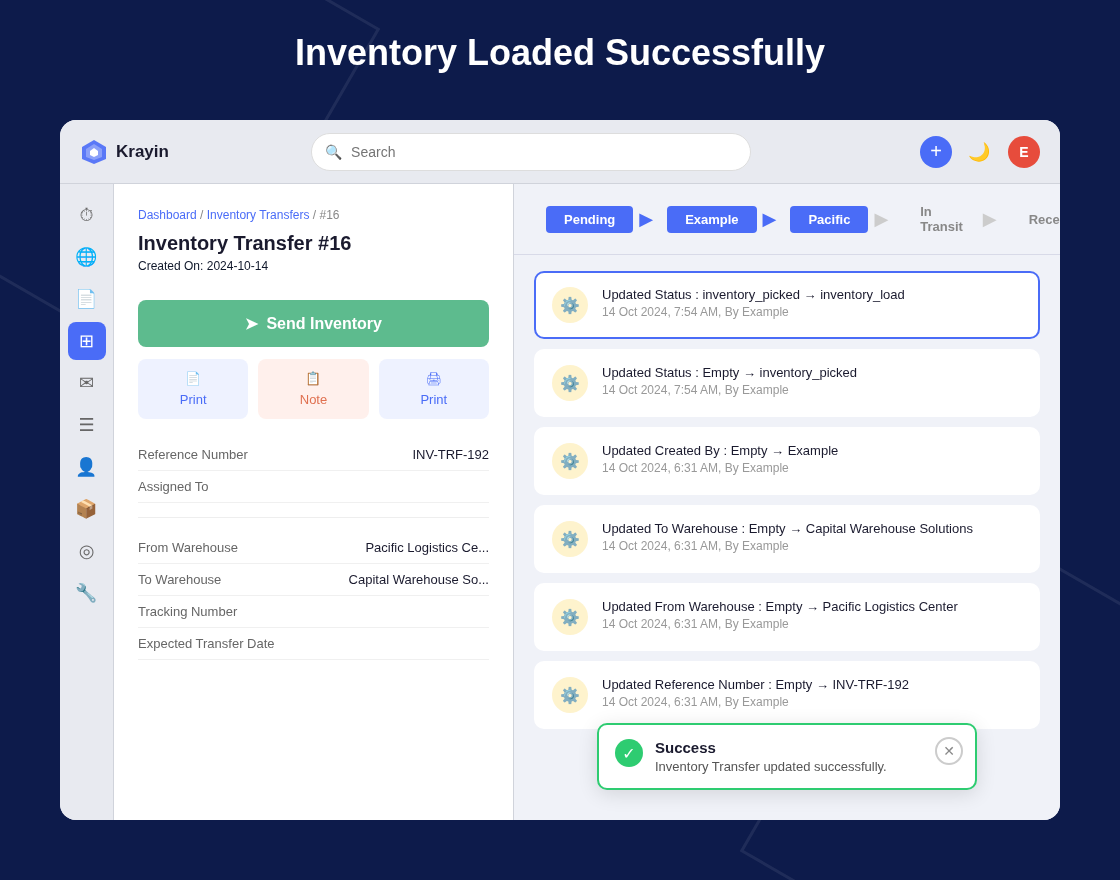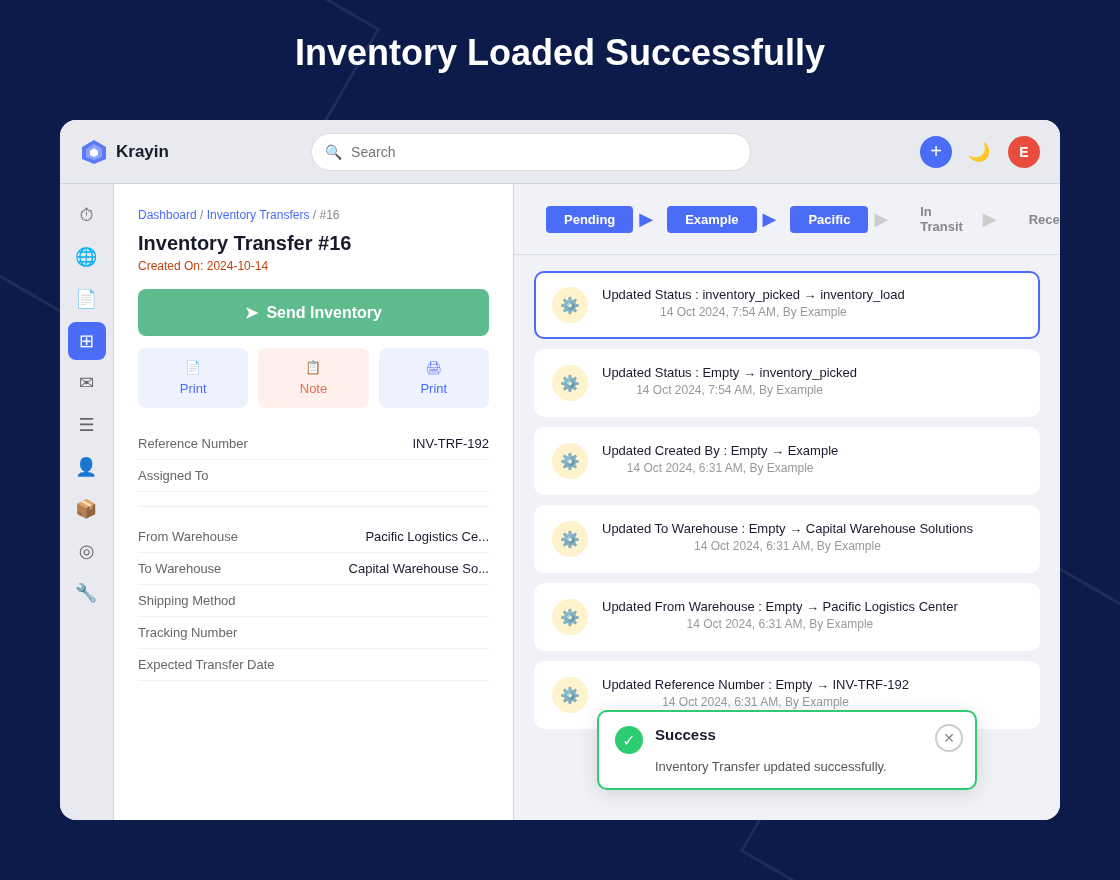--- a/index.html
+++ b/index.html
@@ -215,22 +215,22 @@
     .breadcrumb span { color: #888; }
 
     .transfer-title {
       font-size: 20px;
       font-weight: 700;
       color: #1a1a2e;
       margin-bottom: 4px;
     }
     .created-on {
       font-size: 12px;
-      color: #c2410c;
-      margin-bottom: 16px;
+      color: #0f172a;
+      margin-bottom: 27px;
     }
 
     
     .send-inventory-btn {
       width: 100%;
       background: #5dbb8e;
       color: white;
       border: none;
       border-radius: 8px;
       padding: 14px;
@@ -369,21 +369,20 @@
     .activity-content {}
     .activity-title {
       font-size: 13px;
       font-weight: 500;
       color: #1a1a2e;
       margin-bottom: 3px;
     }
     .activity-time {
       font-size: 12px;
       color: #999;
-      text-align: center;
     }
 
     
     .success-toast {
       position: absolute;
       bottom: 30px;
       left: 50%;
       transform: translateX(-50%);
       background: white;
       border: 2px solid #2ecc71;
@@ -407,21 +406,21 @@
     }
     .toast-content {}
     .toast-title {
       font-size: 15px;
       font-weight: 700;
       color: #1a1a2e;
     }
     .toast-msg {
       font-size: 13px;
       color: #555;
-      margin-top: 16px;
+      margin-top: 3px;
     }
     .toast-close {
       position: absolute;
       top: 12px; right: 12px;
       width: 28px; height: 28px;
       border-radius: 50%;
       border: 2px solid #ccc;
       background: white;
       display: flex; align-items: center; justify-content: center;
       font-size: 14px;
@@ -531,24 +530,20 @@
 
       <div class="info-row">
         <span class="info-label">From Warehouse</span>
         <span class="info-value">Pacific Logistics Ce...</span>
       </div>
       <div class="info-row">
         <span class="info-label">To Warehouse</span>
         <span class="info-value">Capital Warehouse So...</span>
       </div>
       <div class="info-row">
-        <span class="info-label">Shipping Method</span>
-        <span class="info-value"></span>
-      </div>
-      <div class="info-row">
         <span class="info-label">Tracking Number</span>
         <span class="info-value"></span>
       </div>
       <div class="info-row">
         <span class="info-label">Expected Transfer Date</span>
         <span class="info-value"></span>
       </div>
     </div>
 
     <div class="content-right">

